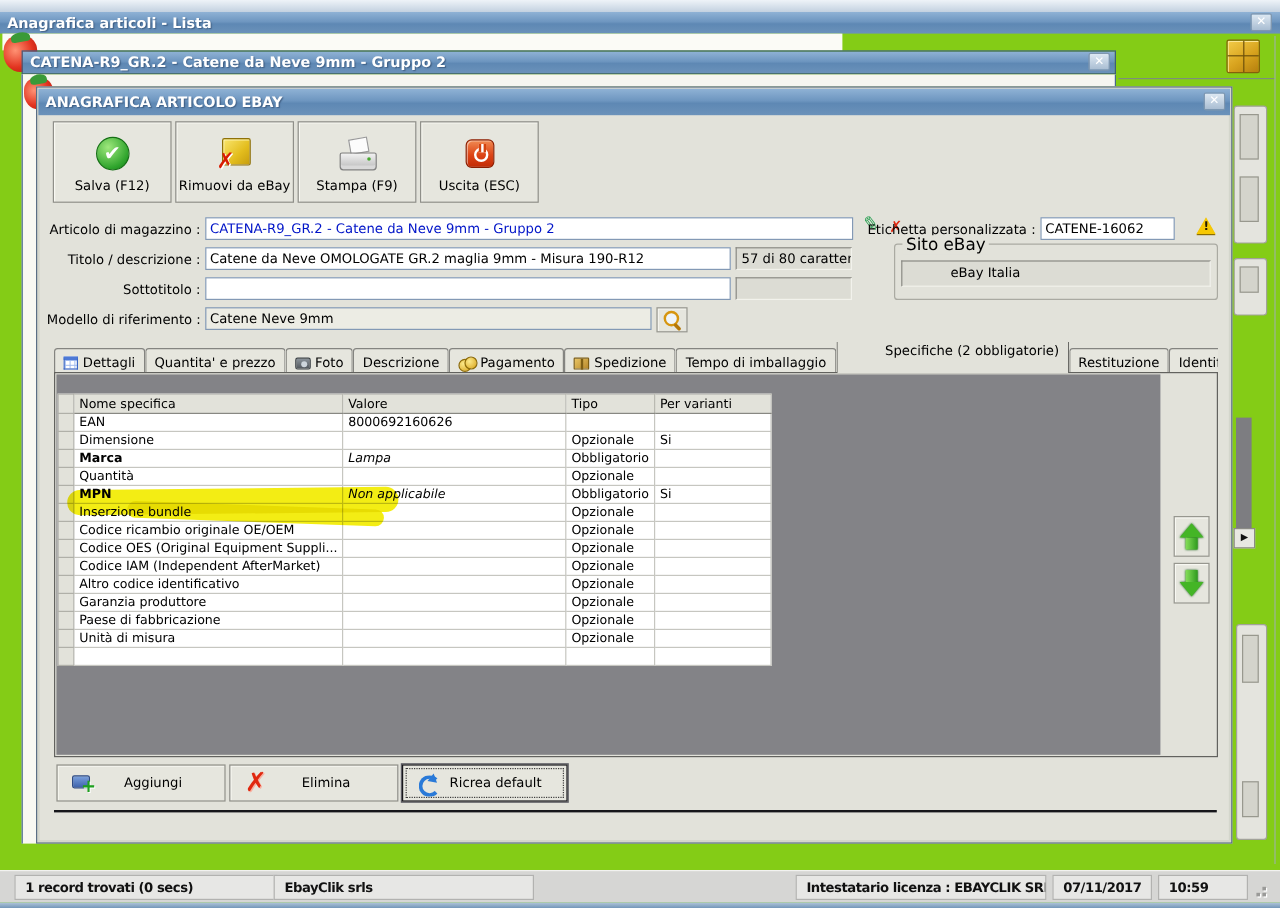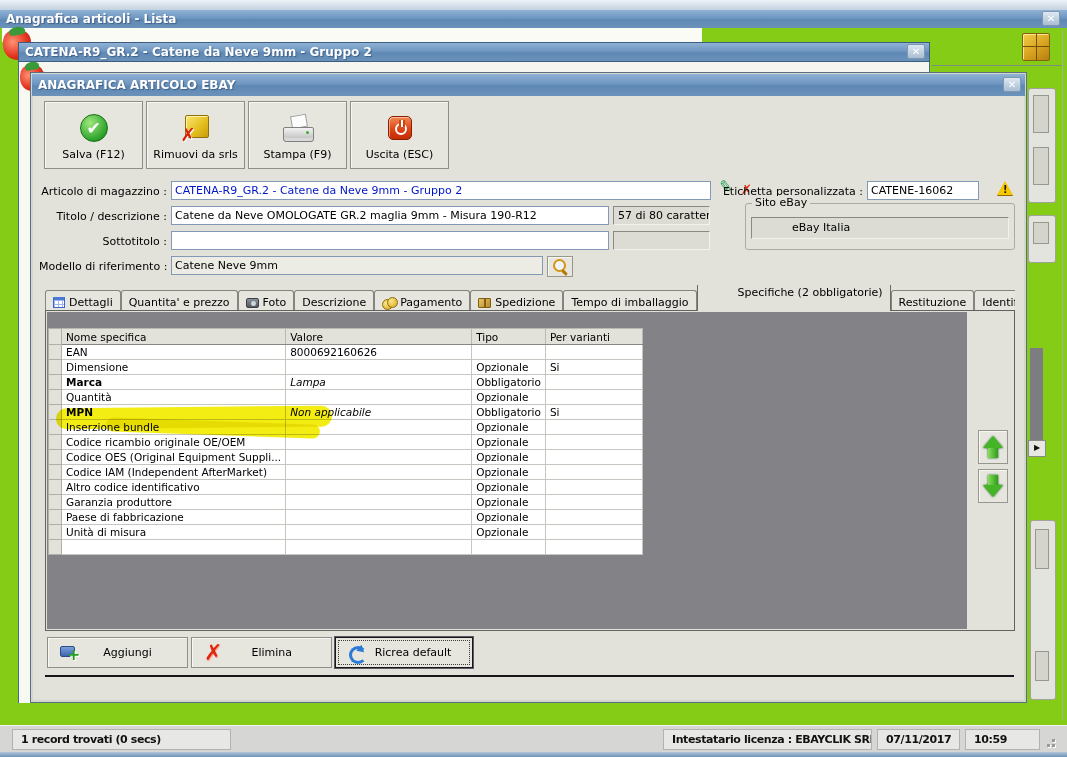--- a/index.html
+++ b/index.html
@@ -70,21 +70,21 @@
   .garrow.up .stem { bottom:0; }
   .garrow.down .tri { bottom:0; border-top:12px solid #44b526; }
   .garrow.down .stem { top:0; }
 
   
   .lbl { position:absolute; height:16px; text-align:right; font-size:11px; line-height:16px; white-space:nowrap; }
   .txt { position:absolute; height:19px; background:#fff; border:1px solid #8399b5; font-size:11px; line-height:17px; padding:0 3px; white-space:nowrap; overflow:hidden; }
   .sunken { position:absolute; height:19px; background:#dddders; background:#dcdcd4; border:1px solid; border-color:#8a8a84 #f2f2ec #f2f2ec #8a8a84; font-size:11px; line-height:17px; padding:0 4px; white-space:nowrap; overflow:hidden; }
   .bluetext { color:#0014c8; }
   .groupbox { position:absolute; border:1px solid #aaaaa2; border-radius:3px; }
-  .groupbox .legend { position:absolute; top:-8px; left:6px; background:#e2e2da; padding:0 3px; font-size:11px; }
+  .groupbox .legend { position:absolute; top:-8px; left:6px; background:#e2e2da; padding:0 3px; font-size:14px; }
   .minibtn { position:absolute; background:#e6e6de; border:1px solid #97978f; box-shadow:inset 1px 1px 0 #f8f8f2; display:flex; align-items:center; justify-content:center; }
 
   
   #tabstrip { position:absolute; left:14px; top:212px; width:970px; height:26px; display:flex; align-items:flex-end; overflow:hidden; white-space:nowrap; }
   .tab { flex:0 0 auto; height:21px; background:#e6e6de; border:1px solid #848480; border-bottom:none; border-radius:3px 3px 0 0; padding:3px 7px 0 7px; font-size:11px; display:flex; align-items:center; gap:4px; position:relative; cursor:default; }
   .tab.sel { height:44px; padding-top:5px; background:#e2e2da; z-index:3; border-color:#6a6a66;padding-left:40px; }
   .ticon { display:inline-block; position:relative; }
   .icon-grid-tab { width:12px; height:11px; background:#fff; border:1px solid #3a66c4; border-top:3px solid #4d79d6; background-image:linear-gradient(#9db8ee 1px, transparent 1px), linear-gradient(90deg,#9db8ee 1px, transparent 1px); background-size:4px 4px; }
   .icon-camera-tab { width:13px; height:10px; background:linear-gradient(#8a929a,#52585e); border-radius:2px; border:1px solid #3a4046; }
   .icon-camera-tab::after { content:""; position:absolute; left:4px; top:2px; width:5px; height:5px; background:#cdd5dc; border-radius:50%; }
@@ -192,21 +192,21 @@
         <div class="tbtn" style="left: 13px;">
           <div class="ticonarea">
             <span class="icon icon-save-check"></span>
           </div>
           <span class="tlabel">Salva (F12)</span>
         </div>
         <div class="tbtn" style="left: 115px;">
           <div class="ticonarea">
             <span class="icon icon-remove-ebay"></span>
           </div>
-          <span class="tlabel">Rimuovi da srls</span>
+          <span class="tlabel">Rimuovi da eBay</span>
         </div>
         <div class="tbtn" style="left: 217px;">
           <div class="ticonarea">
             <span class="icon icon-printer">
               <span class="pdot"></span>
             </span>
           </div>
           <span class="tlabel">Stampa (F9)</span>
         </div>
         <div class="tbtn" style="left: 319px;">
@@ -439,18 +439,19 @@
     <div id="blackline"></div>
   </div>
 
   <div id="statusbar">
     <div id="grip">
         <i style="right:0;bottom:0;"></i>
         <i style="right:5px;bottom:0;"></i>
         <i style="right:0;bottom:5px;"></i>
       </div>
   <div class="seg" style="left: 12px; width: 219px;">1 record trovati (0 secs)</div>
+      <div class="seg" style="left: 228px; width: 217px;">EbayClik srls</div>
       <div class="seg" style="left: 663px; width: 209px;">Intestatario licenza : EBAYCLIK SRLS</div>
       <div class="seg" style="left: 877px; width: 83px;">07/11/2017</div>
       <div class="seg" style="left: 965px; width: 75px;">10:59</div>
     </div>
   <div class="bottomstrip"></div>
 </div>
 
 </body></html>

